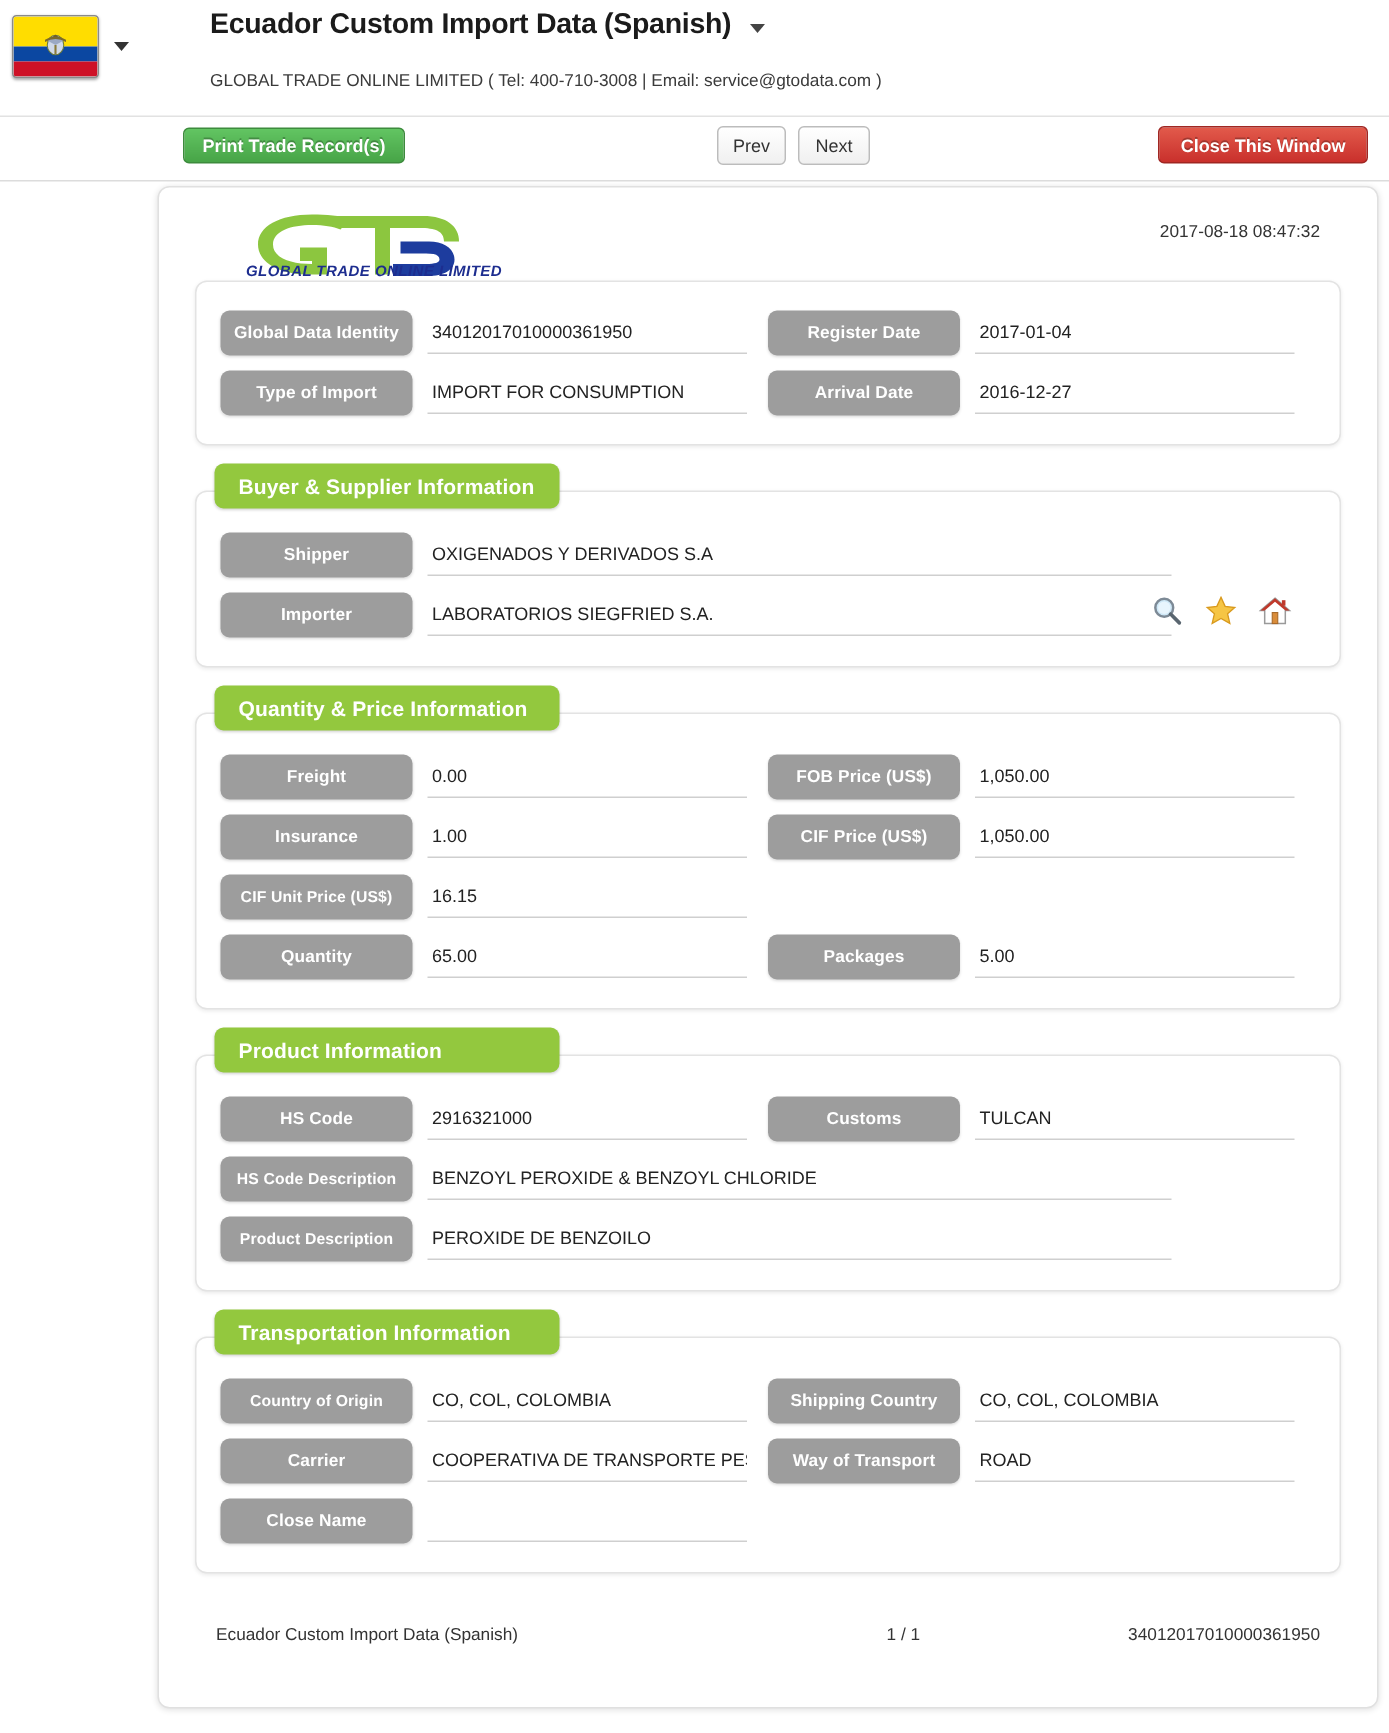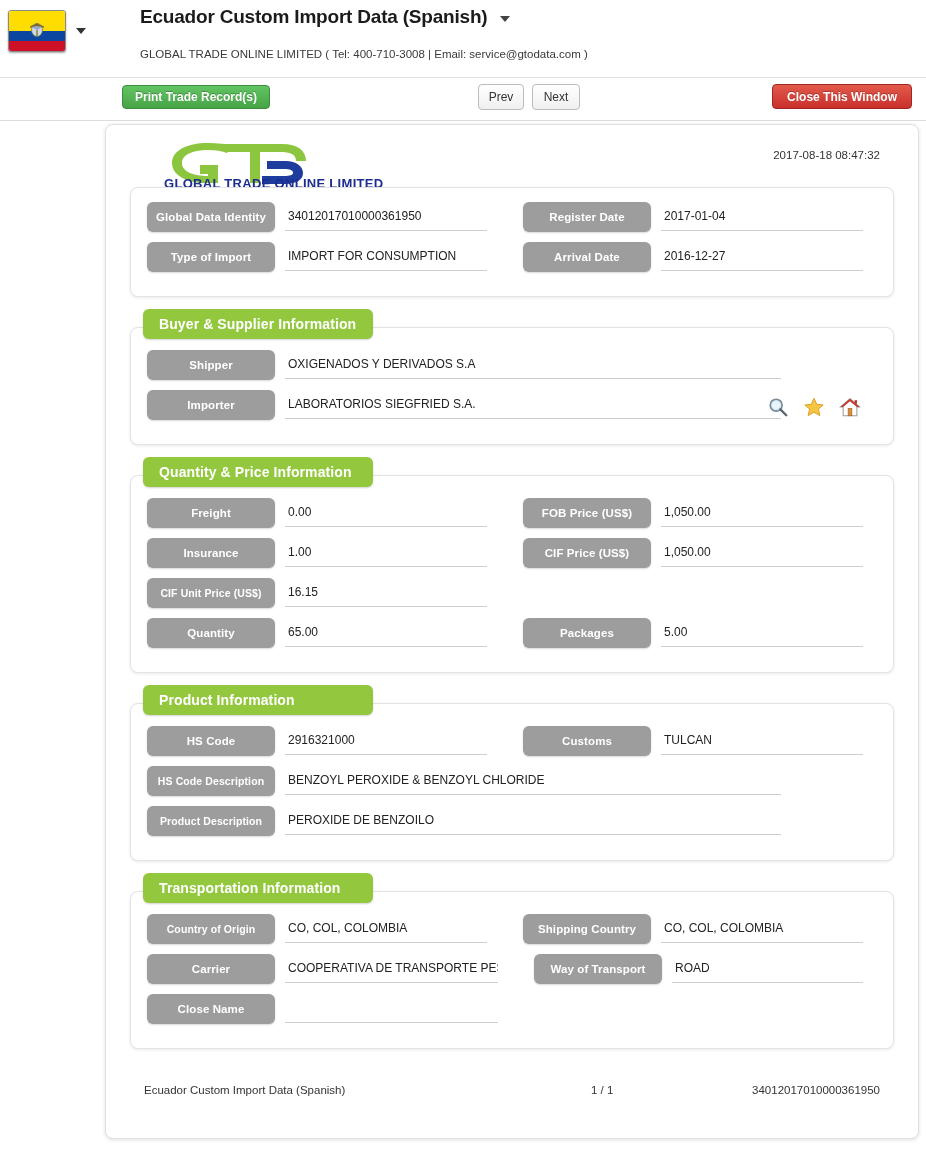--- a/index.html
+++ b/index.html
@@ -142,22 +142,23 @@
     height: 62px;
   }
   .gto-logo {
     position: absolute;
     left: 58px; top: 12px;
     width: 150px; height: 56px;
   }
   .logo-text {
     position: absolute;
     left: 58px; top: 51px;
-    font-size: 13px;
-    font-weight: bold;
+    font-size: 10px;
+    font-weight: bold;
+    font-style: italic;
     color: #1d2d8f;
     letter-spacing: 0.3px;
   }
   .doc-date {
     position: absolute;
     right: 38px; top: 24px;
     font-size: 11.5px;
     color: #333;
   }
 
@@ -181,24 +182,23 @@
     font-size: 14px;
     font-weight: bold;
     line-height: 30px;
     min-width: 230px;
     box-shadow: 0 1px 2px rgba(0,0,0,.18);
     letter-spacing: .1px;
   }
   .rows { padding: 14px 16px 14px 16px; }
   .row {
     display: flex;
-    align-items: flex-start;
+    align-items: center;
     height: 40px;
     position: relative;
-    gap: 22px;
   }
   .cell {
     display: flex;
     align-items: center;
   }
   .cell.half { width: 50%; }
   .cell.full { width: 100%; }
   .pill {
     flex: 0 0 auto;
     width: 128px; height: 30px;

